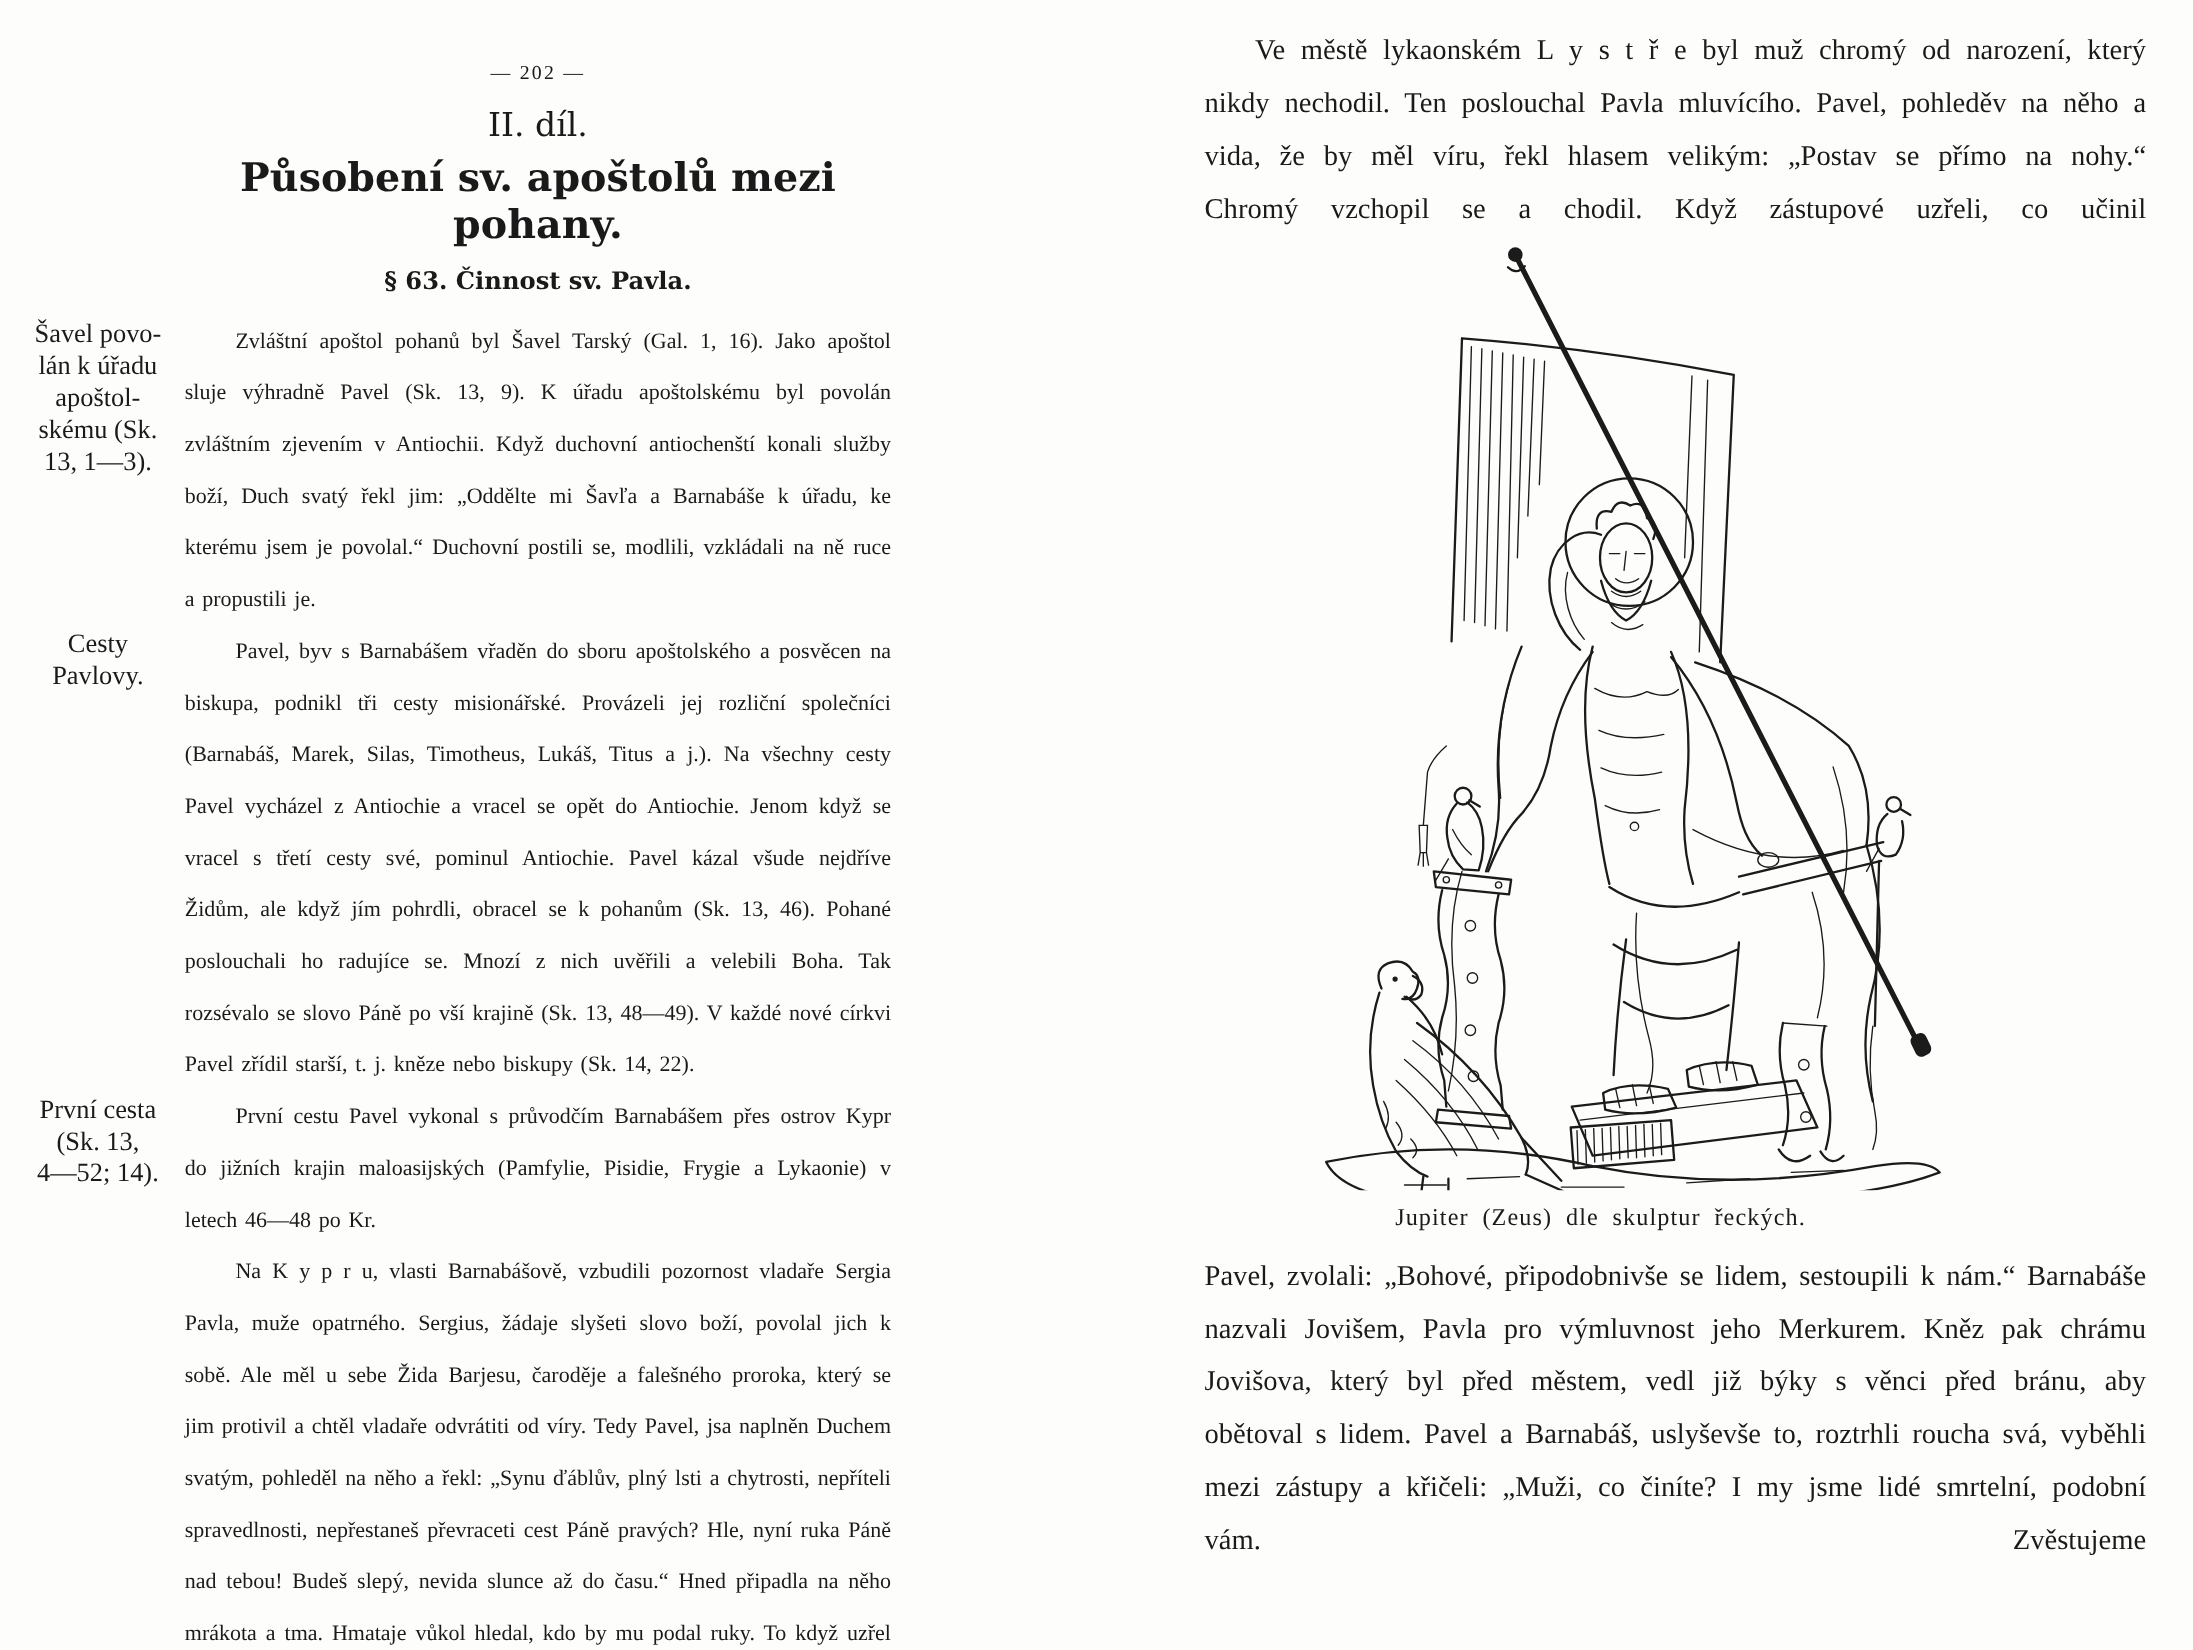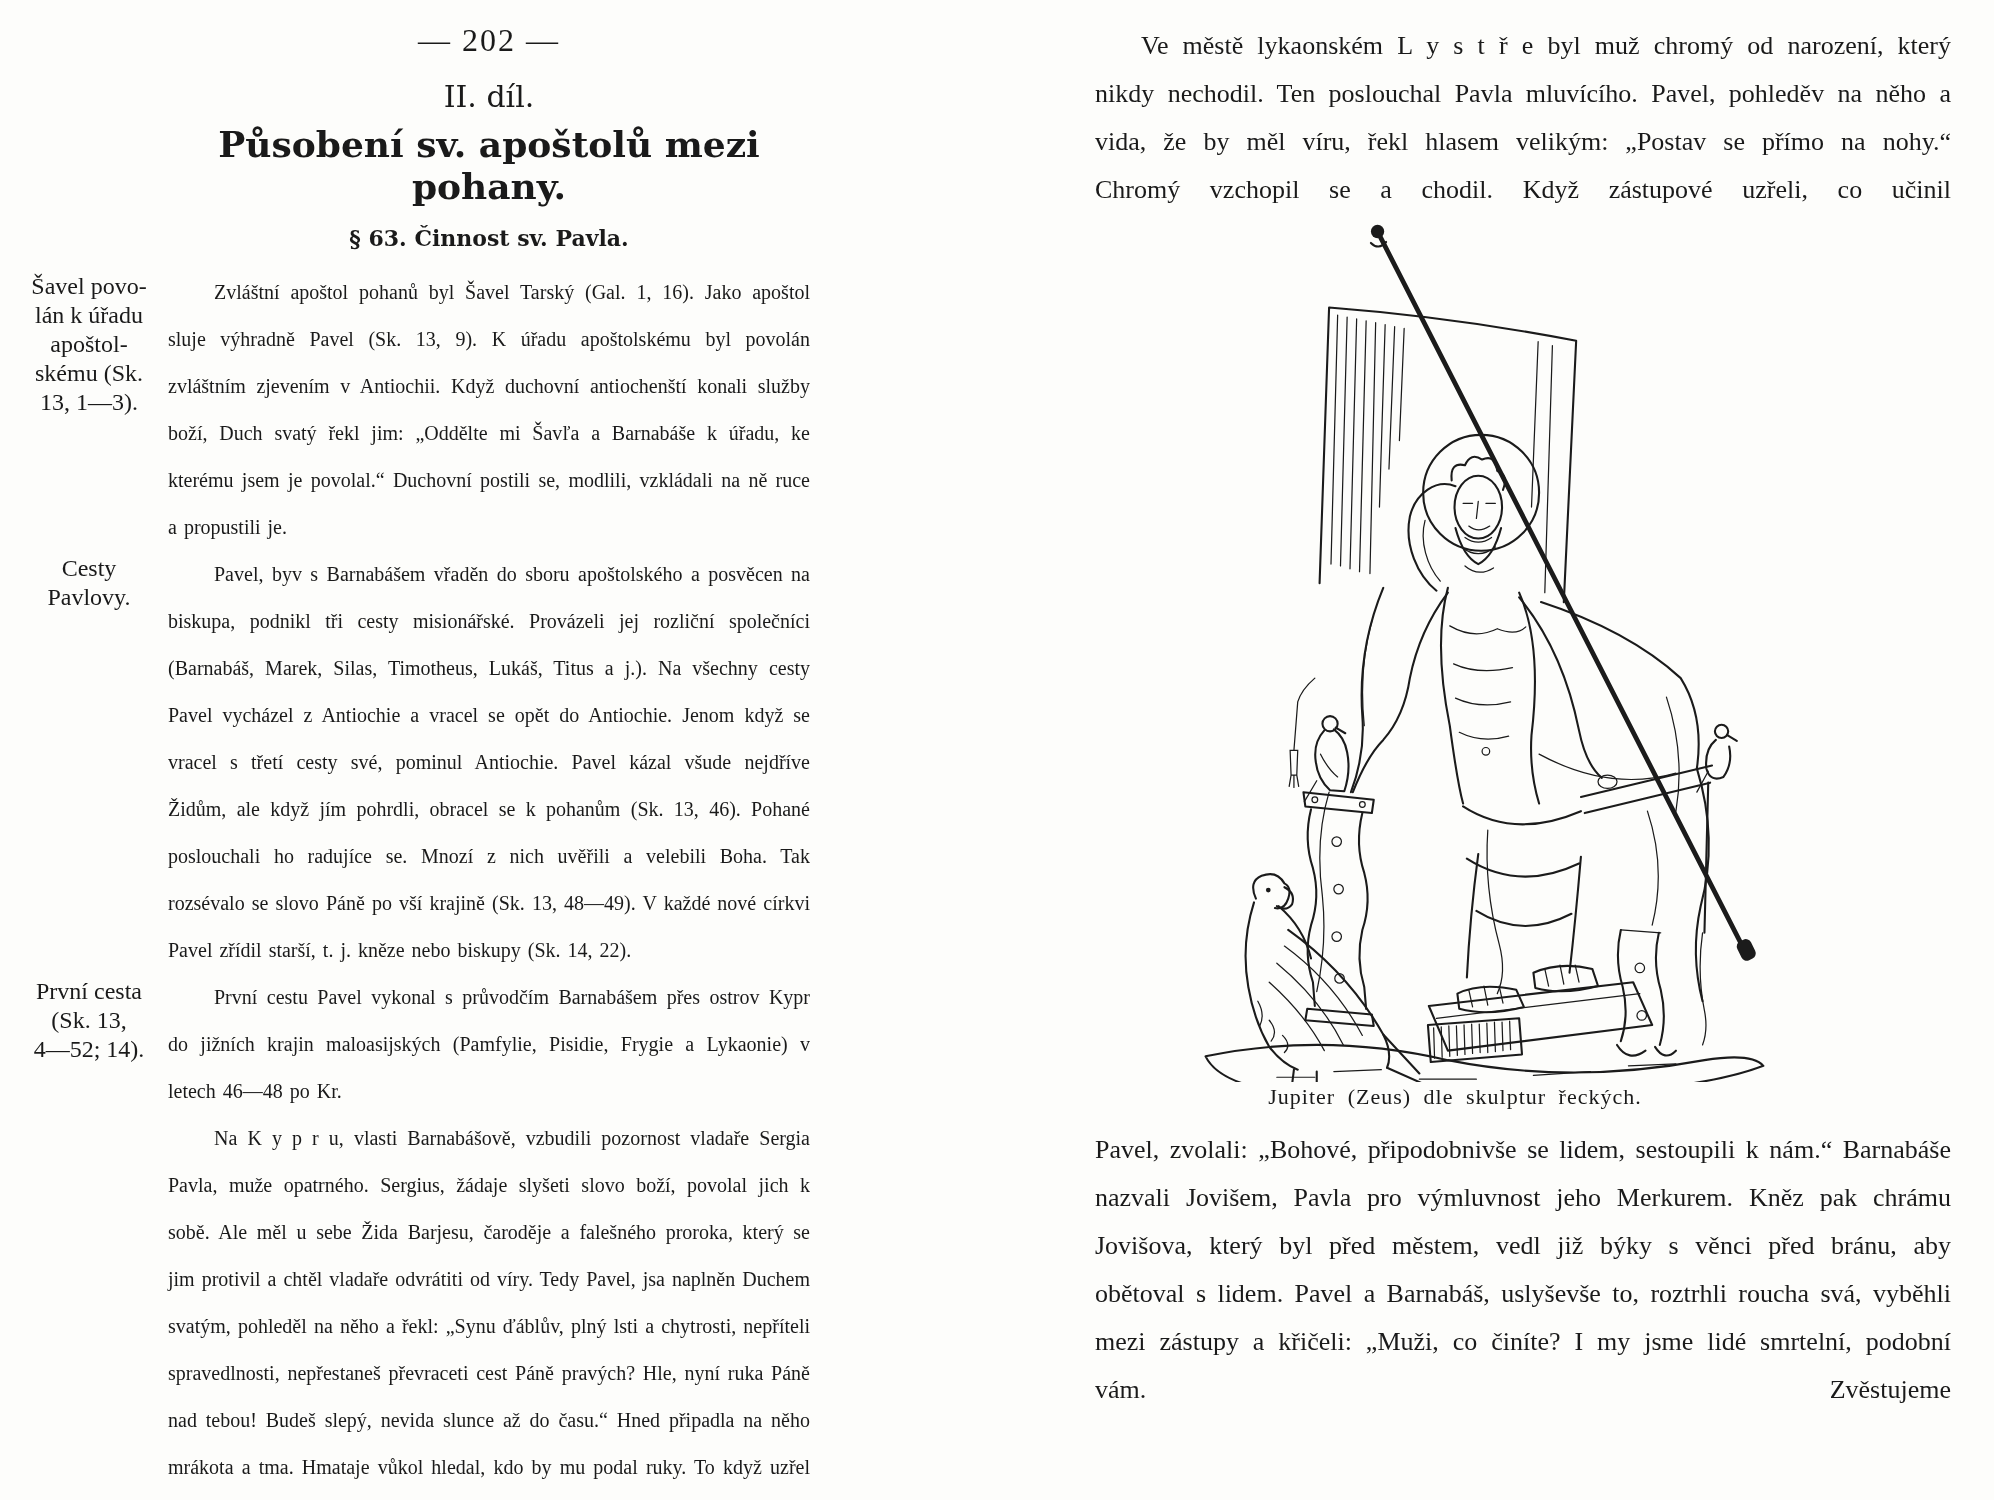--- a/index.html
+++ b/index.html
@@ -9,23 +9,23 @@
     color:#1a1a1a;
     font-family:"Liberation Serif","DejaVu Serif",serif;
     overflow:hidden;
     position:relative;
   }
   .page{position:absolute;top:0;}
   .page-left{left:168px;width:642px;}
   .page-right{left:1095px;width:856px;}
 
   .pagenum{
-    margin-top:22px;
-    text-align:center;
-    font-size:32px;
+    margin-top:56px;
+    text-align:center;
+    font-size:18px;
     letter-spacing:2px;
   }
   .part-heading{
     margin:20px 0 0 0;
     text-align:center;
     font-size:30px;
     font-weight:normal;
     font-family:"DejaVu Serif","Liberation Serif",serif;
   }
   .chapter-heading{
@@ -70,21 +70,21 @@
   }
   .page-right .first-para{margin-top:22px;}
   .justify-last{text-align-last:justify;}
 
   figure.illustration{
     margin:8px 0 0 36px;
     width:648px;
   }
   figure.illustration svg{display:block;width:648px;height:860px;}
   .caption{
-    margin-top:2px;
+    margin-top:12px;
     text-align:center;
     font-size:22px;
     word-spacing:6px;
     letter-spacing:1px;
   }
   .cont-para{margin-top:16px;}
 
   
   .eng{stroke:#1b1b1b;fill:none;stroke-width:2.2;stroke-linecap:round;stroke-linejoin:round;}
   .eng-thin{stroke:#1b1b1b;fill:none;stroke-width:1.3;stroke-linecap:round;}

